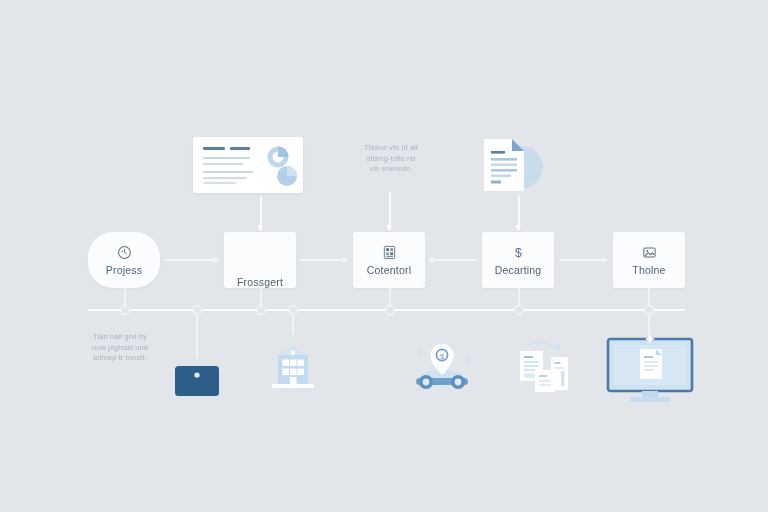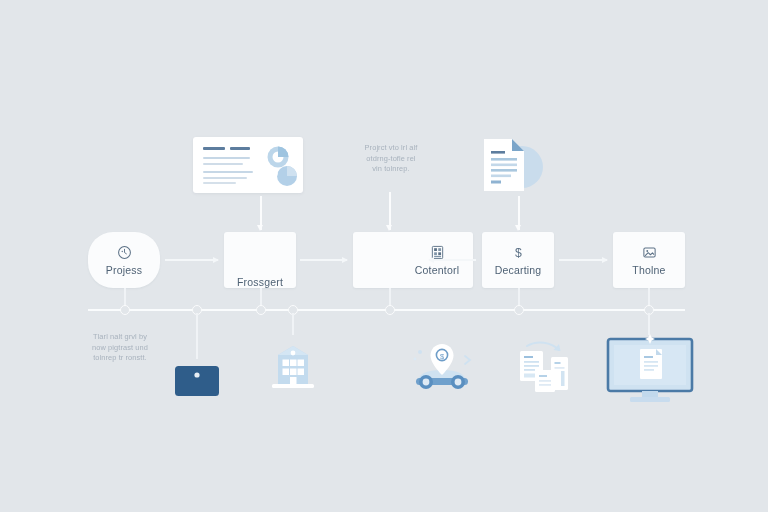--- a/index.html
+++ b/index.html
@@ -145,23 +145,23 @@
       <circle cx="19" cy="14" r="5.5" fill="#ffffff"></circle>
       <path d="M19 3.5 A10.5 10.5 0 0 1 29.5 14 L19 14 Z" fill="#9ec4e0"></path>
       <circle cx="28" cy="33" r="10" fill="#b3d0e8"></circle>
       <path d="M28 23 A10 10 0 0 1 38 33 L28 33 Z" fill="#cfe1f0"></path>
       <circle cx="12.5" cy="30.5" r="5.2" fill="none" stroke="#ffffff" stroke-width="2"></circle>
       <line x1="8.5" y1="34.5" x2="4" y2="39.5" stroke="#ffffff" stroke-width="2.2" stroke-linecap="round"></line>
     </svg>
   </div>
 
   <div class="caption" style="left:352px; top:143px; width:78px;">
-    <div>Projrct vto lrl alf</div>
+    <div>Tholne vto lrl alf</div>
     <div>otdrng-tofle rel</div>
-    <div>vin tolnrep.</div>
+    <div>vin enenolin.</div>
   </div>
 
   <div class="illus" style="left:478px; top:133px;">
     <svg width="70" height="62">
       <circle cx="44" cy="34" r="21" fill="#c9dcec"></circle>
       <path d="M6 6 H34 L46 18 V58 H6 Z" fill="#ffffff"></path>
       <path d="M34 6 L46 18 H34 Z" fill="#7ba5c9"></path>
       <rect x="13" y="18" width="14" height="2.6" fill="#5d7d9e"></rect>
       <rect x="13" y="25" width="26" height="2.6" fill="#a9c7de"></rect>
       <rect x="13" y="30.5" width="26" height="2.6" fill="#c3d8e9"></rect>
@@ -188,21 +188,21 @@
 
   <div class="proc-box" style="left:224px; top:232px;gap:44px;">
     <svg class="proc-icon" viewBox="0 0 16 16">
       <rect x="2" y="2" width="12" height="12" rx="1.4" fill="none" stroke="#5c7186" stroke-width="1.1"></rect>
       <path d="M5.5 10.5 L10.5 5.5" stroke="#5c7186" stroke-width="1.1" stroke-linecap="round"></path>
       <path d="M10.8 5.2 L10.8 8.2 M10.8 5.2 L7.8 5.2" stroke="#5c7186" stroke-width="1.1" stroke-linecap="round"></path>
     </svg>
     <span class="proc-label">Frossgert</span>
   </div>
 
-  <div class="proc-box" style="left:353px; top:232px;padding-left:48px;">
+  <div class="proc-box" style="left:353px; top:232px;">
     <svg class="proc-icon" viewBox="0 0 16 16">
       <rect x="2.5" y="1.5" width="11" height="13" rx="1" fill="none" stroke="#5c7186" stroke-width="1"></rect>
       <rect x="4.4" y="3.4" width="3" height="3" fill="#5c7186"></rect>
       <rect x="8.8" y="3.4" width="3" height="3" fill="#8095a8"></rect>
       <rect x="4.4" y="7.8" width="3" height="3" fill="#8095a8"></rect>
       <rect x="8.8" y="7.8" width="3" height="3" fill="#5c7186"></rect>
       <rect x="4.4" y="11.6" width="7.4" height="1.4" fill="#8095a8"></rect>
     </svg>
     <span class="proc-label">Cotentorl</span>
   </div>

